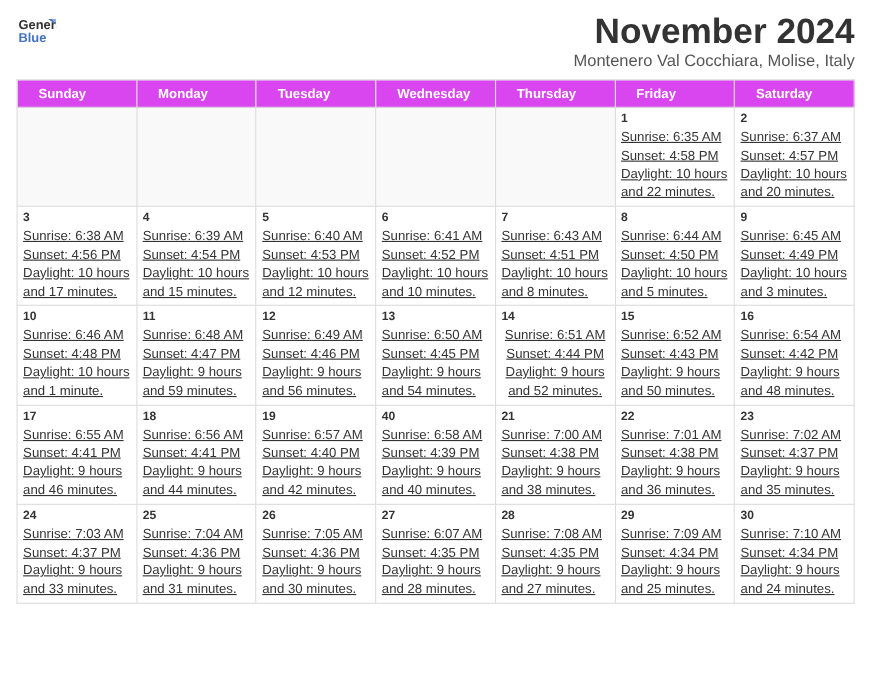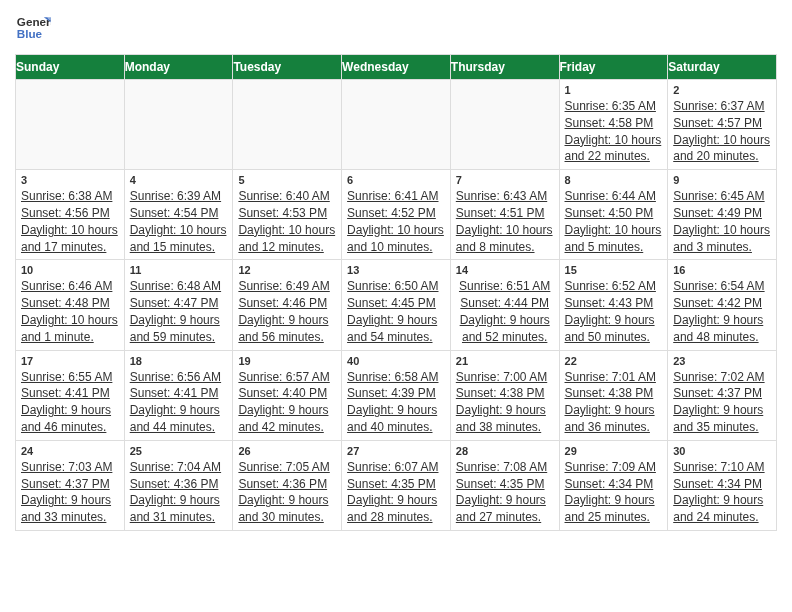--- a/index.html
+++ b/index.html
@@ -35,26 +35,26 @@
     }
     .location {
       font-size: 15px;
       color: #555;
     }
     .calendar {
       width: 100%;
       border-collapse: collapse;
     }
     .calendar th {
-      background: #15803d;
+      background: #d946ef;
       color: #fff;
       font-size: 12px;
       font-weight: bold;
       text-align: left;
-      padding: 5px 0;
+      padding: 5px 19px;
       border: 1px solid #ddd;
     }
     .calendar td {
       vertical-align: top;
       border: 1px solid #ddd;
       padding: 4px 5px;
       font-size: 10px;
       color: #333;
       width: calc(100%/7);
       height: 80px;
@@ -84,20 +84,24 @@
 
 <div class="header">
   <div class="logo">
     <svg class="logo-icon" viewBox="0 0 40 40">
       <text x="2" y="18" font-size="13" font-weight="bold" fill="#333" font-family="Arial">General</text>
       <text x="2" y="31" font-size="13" font-weight="bold" fill="#4472c4" font-family="Arial">Blue</text>
       <polygon points="32,8 40,14 36,8" fill="#4472c4"></polygon>
       <polygon points="36,8 40,14 40,8" fill="#4472c4" opacity="0.6"></polygon>
     </svg>
   </div>
+  <div class="title-block">
+    <div class="month-title">November 2024</div>
+    <div class="location">Montenero Val Cocchiara, Molise, Italy</div>
+  </div>
 </div>
 
 <table class="calendar">
   <thead>
     <tr>
     <th>Sunday</th>
         <th>Monday</th>
         <th>Tuesday</th>
         <th>Wednesday</th>
         <th>Thursday</th>

